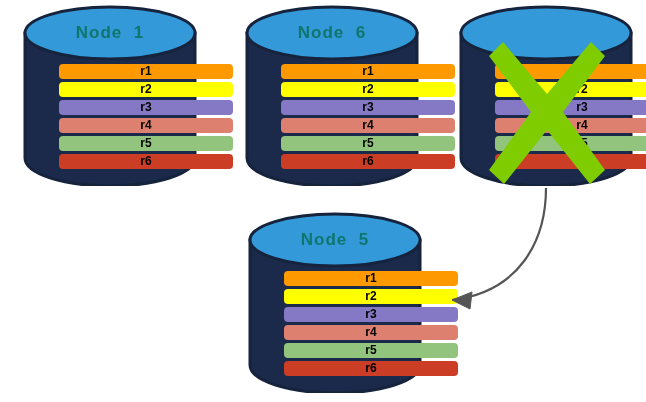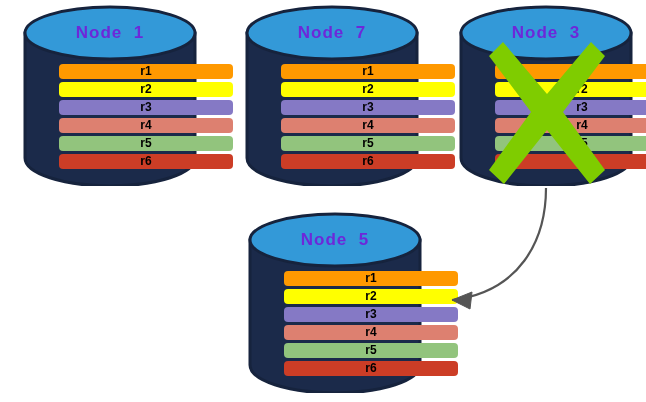--- a/index.html
+++ b/index.html
@@ -27,21 +27,21 @@
   .node-svg {
     position: absolute;
     left: 0;
     top: 0;
   }
   .node-title {
     position: absolute;
     left: 0;
     width: 100%;
     text-align: center;
-    color: #6d28d9;
+    color: #0f766e;
     font-weight: bold;
     font-size: 17px;
     letter-spacing: 1px;
     font-family: "Liberation Sans", sans-serif;
     pointer-events: none;
     white-space: pre;
   }
   .rows {
     position: absolute;
     left: 0;
@@ -111,21 +111,21 @@
         <span class="row-label">r6</span>
       </div>
     </div>
   </div>
 
   <div class="node" style="left:245px; top:5px; width:174px; height:181px;">
     <svg class="node-svg" width="174" height="181" viewBox="0 0 174 181">
       <path d="M2,28 L2,153 A85,28 0 0 0 172,153 L172,28 Z" fill="#1B2A4A" stroke="#16233D" stroke-width="3"></path>
       <ellipse cx="87" cy="28" rx="85" ry="26" fill="#3399D8" stroke="#16233D" stroke-width="3"></ellipse>
     </svg>
-    <div class="node-title" style="top:18px;">Node  7</div>
+    <div class="node-title" style="top:18px;">Node  6</div>
     <div class="rows" style="top:59px; padding:0 36px;">
       <div class="row" style="background:#FF9900;">
         <span class="row-label">r1</span>
       </div>
       <div class="row" style="background:#FFFF00;">
         <span class="row-label">r2</span>
       </div>
       <div class="row" style="background:#8579C5;">
         <span class="row-label">r3</span>
       </div>
@@ -139,21 +139,20 @@
         <span class="row-label">r6</span>
       </div>
     </div>
   </div>
 
   <div class="node" style="left:459px; top:5px; width:174px; height:181px;">
     <svg class="node-svg" width="174" height="181" viewBox="0 0 174 181">
       <path d="M2,28 L2,153 A85,28 0 0 0 172,153 L172,28 Z" fill="#1B2A4A" stroke="#16233D" stroke-width="3"></path>
       <ellipse cx="87" cy="28" rx="85" ry="26" fill="#3399D8" stroke="#16233D" stroke-width="3"></ellipse>
     </svg>
-    <div class="node-title" style="top:18px;">Node  3</div>
     <div class="rows" style="top:59px; padding:0 36px;">
       <div class="row" style="background:#FF9900;">
         <span class="row-label">r1</span>
       </div>
       <div class="row" style="background:#FFFF00;">
         <span class="row-label">r2</span>
       </div>
       <div class="row" style="background:#8579C5;">
         <span class="row-label">r3</span>
       </div>

